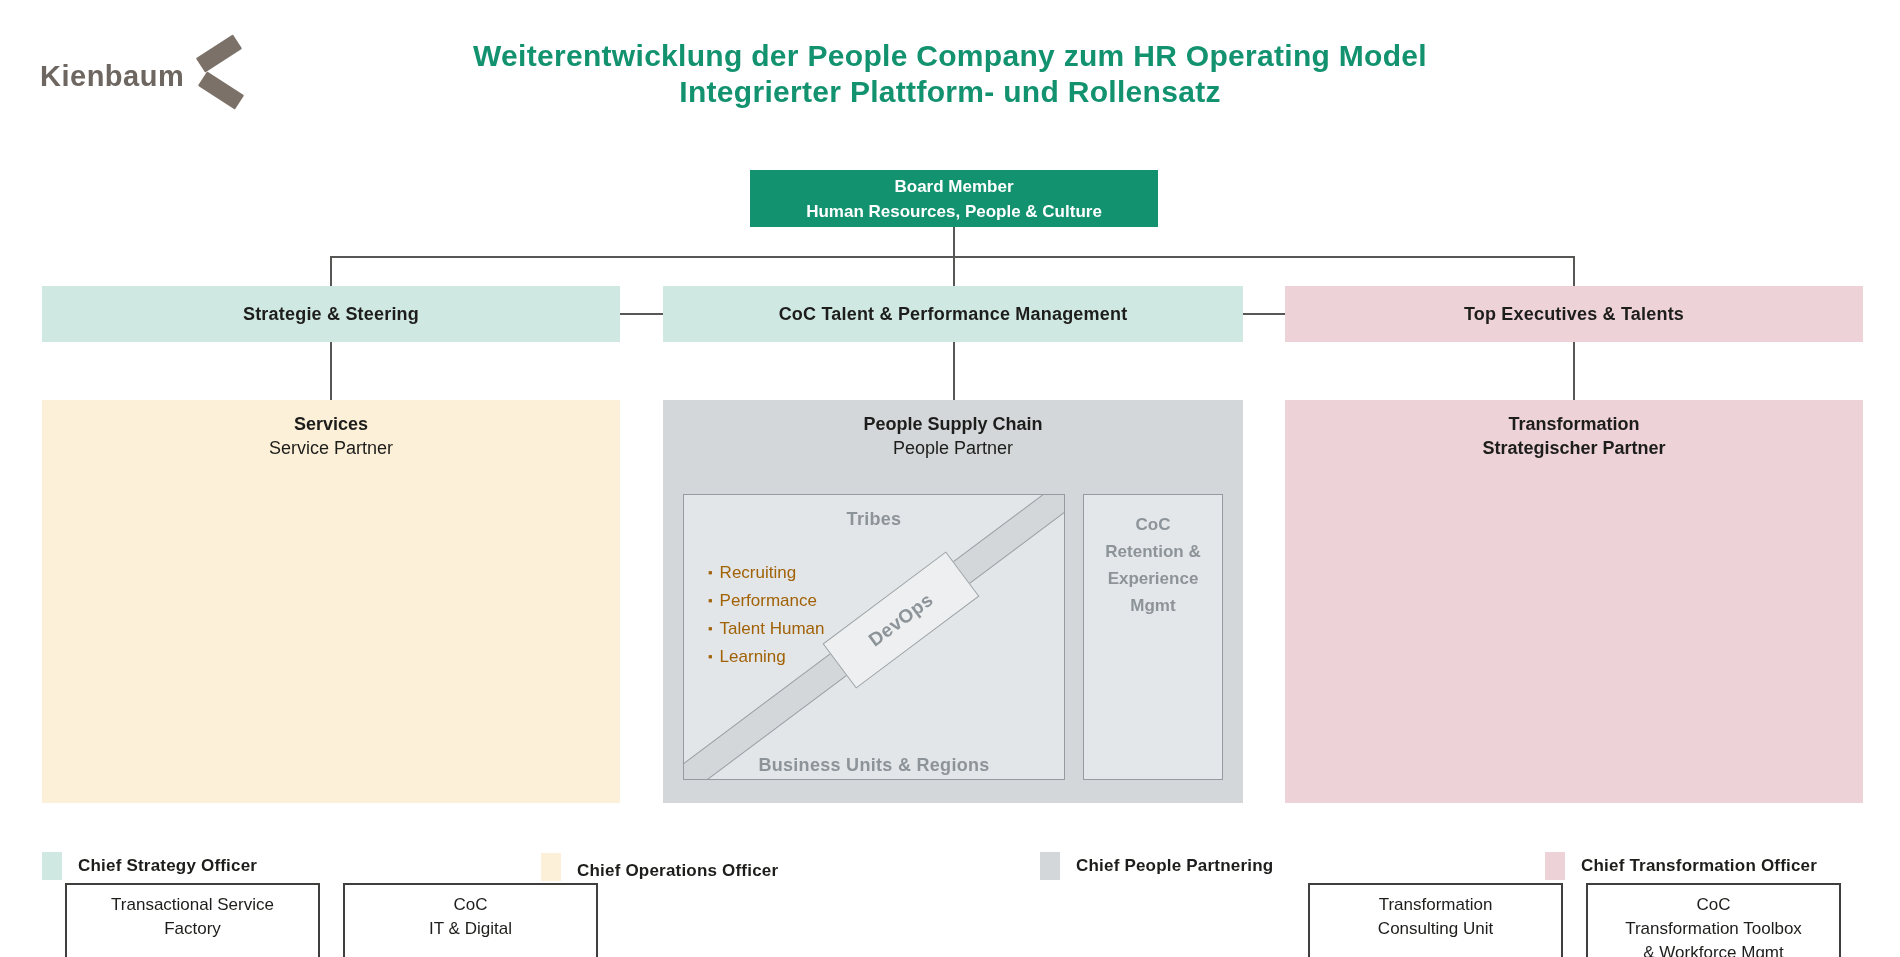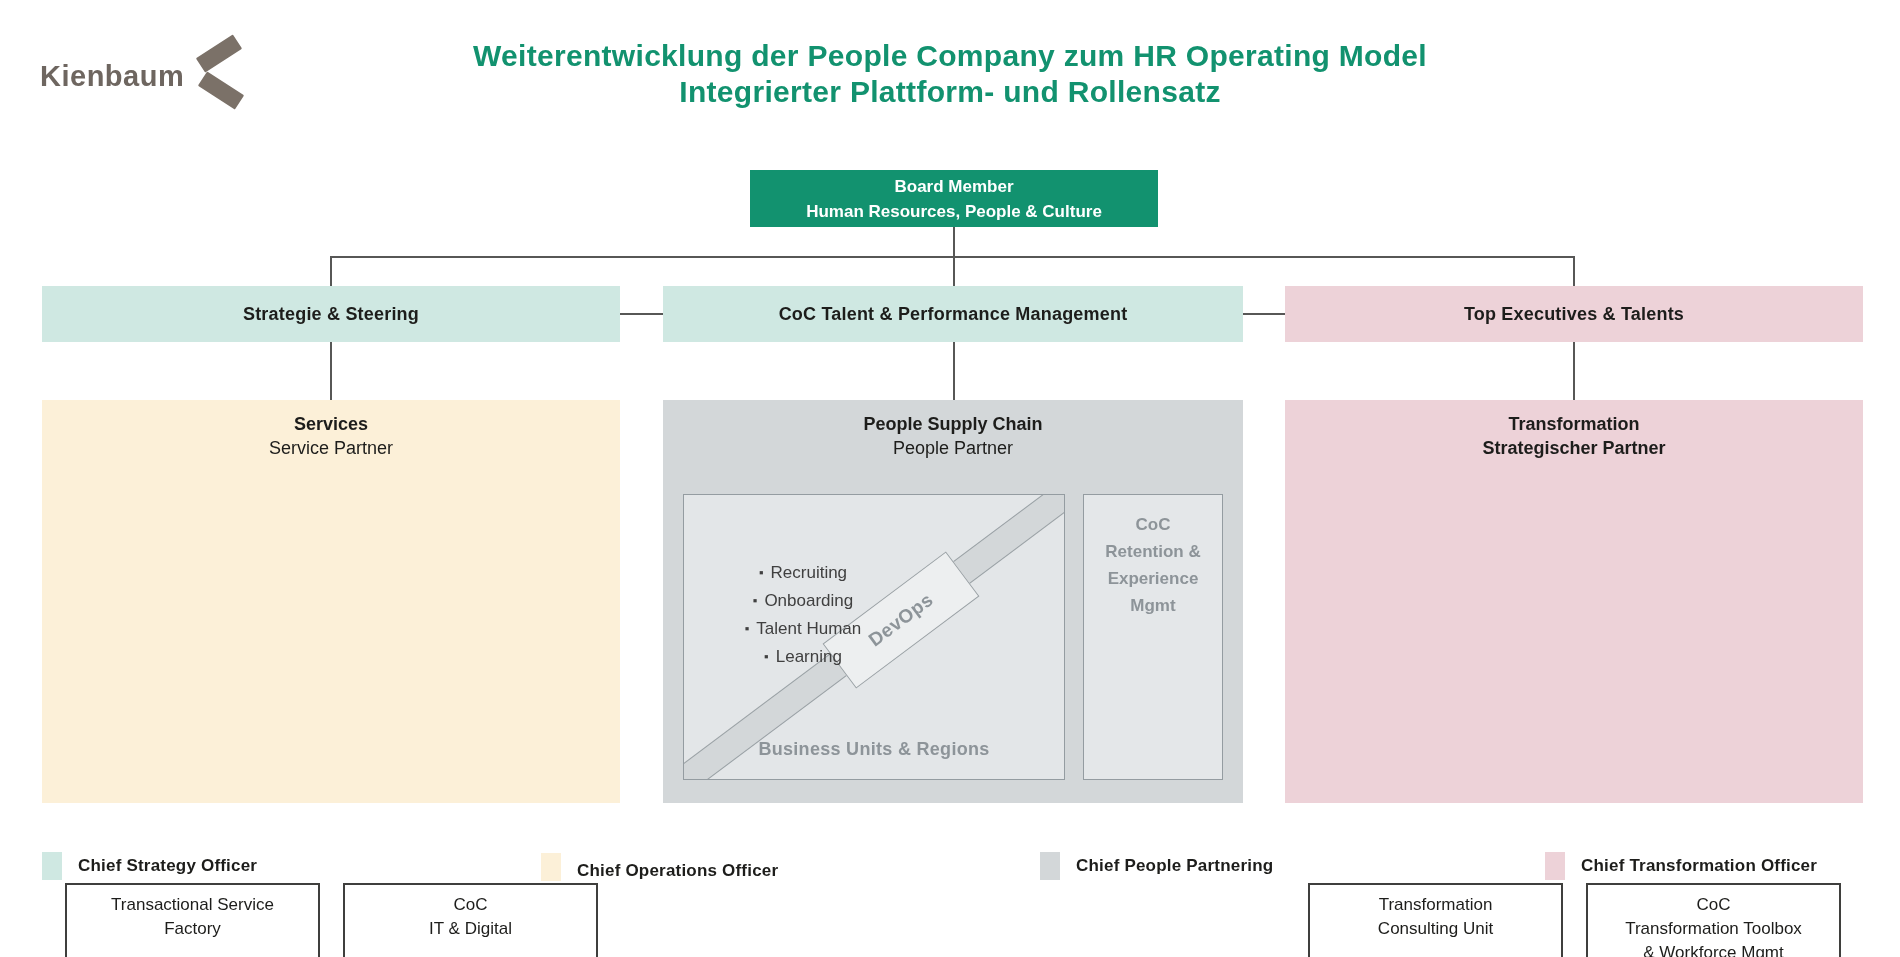--- a/index.html
+++ b/index.html
@@ -39,21 +39,21 @@
   .panel-h1{left:0;top:12px;width:100%;text-align:center;font-weight:bold;font-size:18px;line-height:24px;}
   .panel-h2{left:0;top:36px;width:100%;text-align:center;font-size:18px;line-height:24px;}
   .panel-h2.bold{font-weight:bold;}
 
   
   .wbox{top:483px;width:255px;height:254px;background:#ffffff;border:2px solid #3f3f3d;box-sizing:border-box;}
   .wbox-title{left:0;top:8px;width:100%;text-align:center;font-weight:normal;font-size:17px;line-height:24px;}
   ul.bullets{margin:0;padding:0;list-style:none;font-size:16px;}
   ul.bullets li{padding-left:16px;text-indent:-16px;}
   ul.bullets li::before{content:"▪";font-size:13px;margin-right:7px;position:relative;top:-1px;}
-  .bl-gray{color:#404040;text-align:center;}
+  .bl-gray{color:#a16207;}
 
   
   .matrix{left:20px;top:94px;width:382px;height:286px;background:#e3e6e8;border:1.5px solid #949ca1;
           box-sizing:border-box;overflow:hidden;}
   .matrix-label{position:absolute;width:100%;text-align:center;font-weight:bold;font-size:18px;color:#8d9499;letter-spacing:.3px;}
   .band{position:absolute;left:-60px;top:129px;width:500px;height:26px;background:#d3d7d9;
         border-top:1.5px solid #9aa1a5;border-bottom:1.5px solid #9aa1a5;transform:rotate(-36.8deg);}
   .devops{position:absolute;left:140px;top:97px;width:152px;height:54px;background:#edeff0;
           border:1.5px solid #9aa1a5;transform:rotate(-36.8deg);display:flex;align-items:center;justify-content:center;
           font-weight:bold;font-size:19px;color:#8d9499;letter-spacing:.5px;}
@@ -133,27 +133,28 @@
 
   </div>
 
   <div class="abs panel gray" style="left:663px;width:580px;">
     <div class="abs panel-h1">People Supply Chain</div>
     <div class="abs panel-h2">People Partner</div>
 
     <div class="abs matrix">
       <div class="band"></div>
       <div class="devops">DevOps</div>
+      <div class="matrix-label" style="top:14px;">Tribes</div>
       <ul class="bullets bl-gray" style="position:absolute;left:24px;top:64px;width:190px;line-height:27px;font-size:17px;">
         <li>Recruiting</li>
-        <li>Onboarding</li>
+        <li>Performance</li>
         <li>Talent Human</li>
         <li>Learning</li>
       </ul>
-      <div class="matrix-label" style="top:244px;">Business Units &amp; Regions</div>
+      <div class="matrix-label" style="top:260px;">Business Units &amp; Regions</div>
     </div>
 
     <div class="abs sidebox">
       <div>CoC</div>
       <div>Retention &amp;</div>
       <div>Experience</div>
       <div>Mgmt</div>
     </div>
 
   </div>

